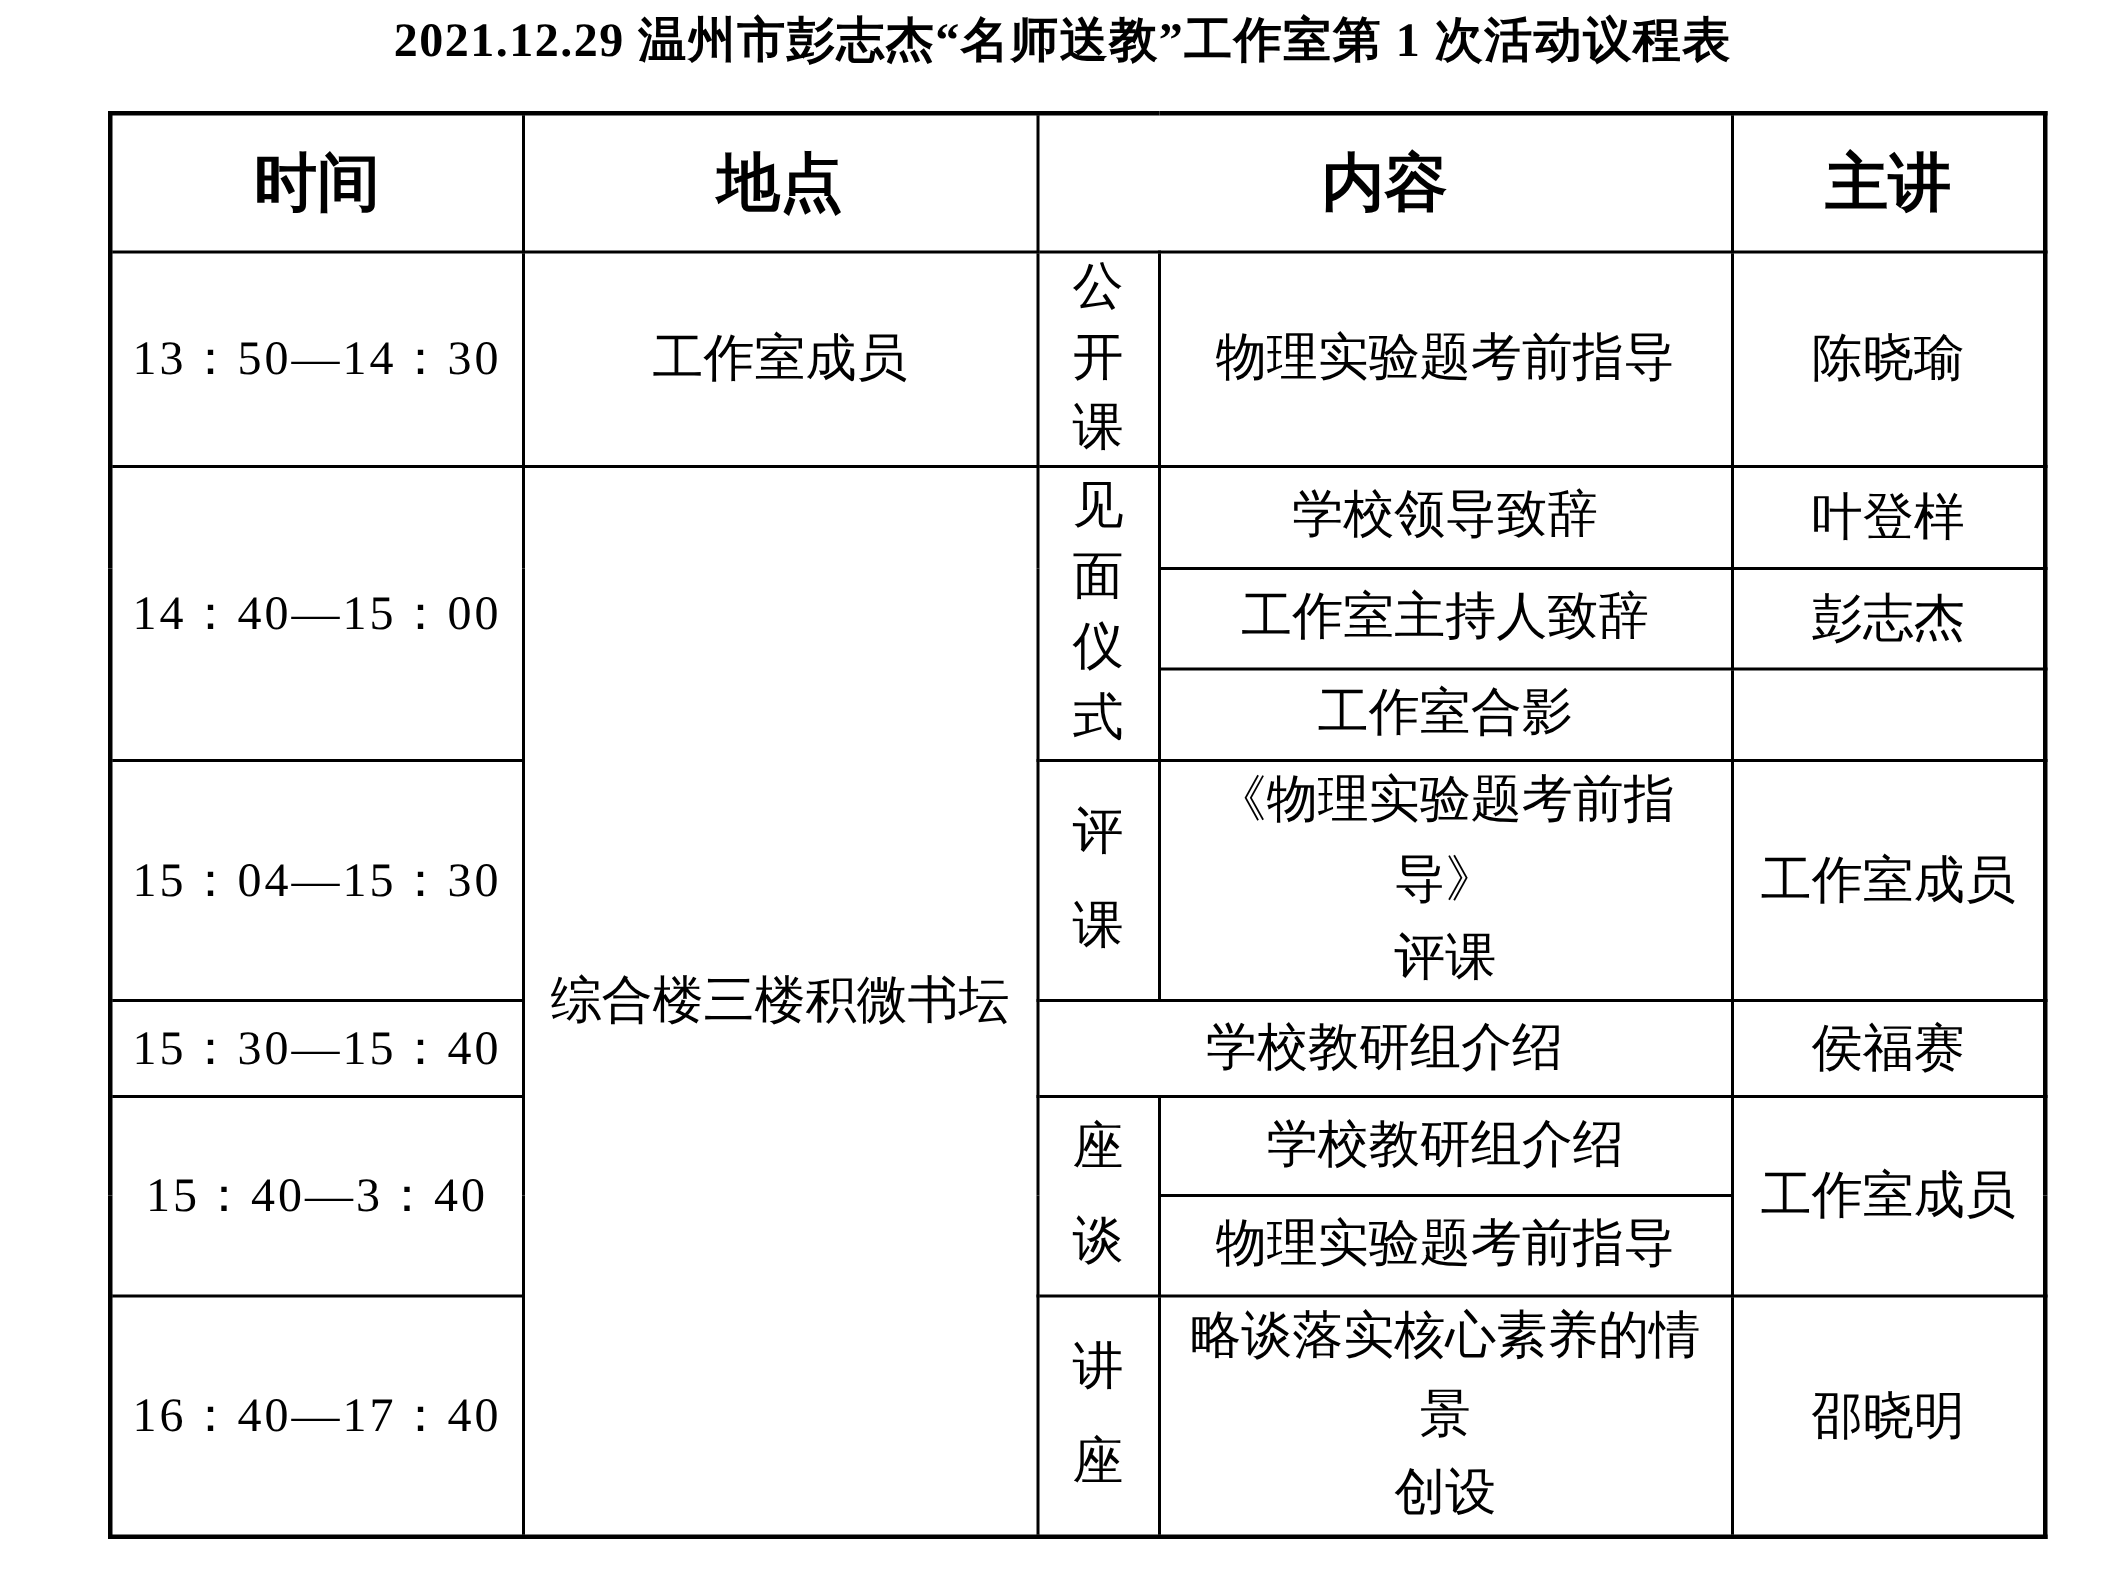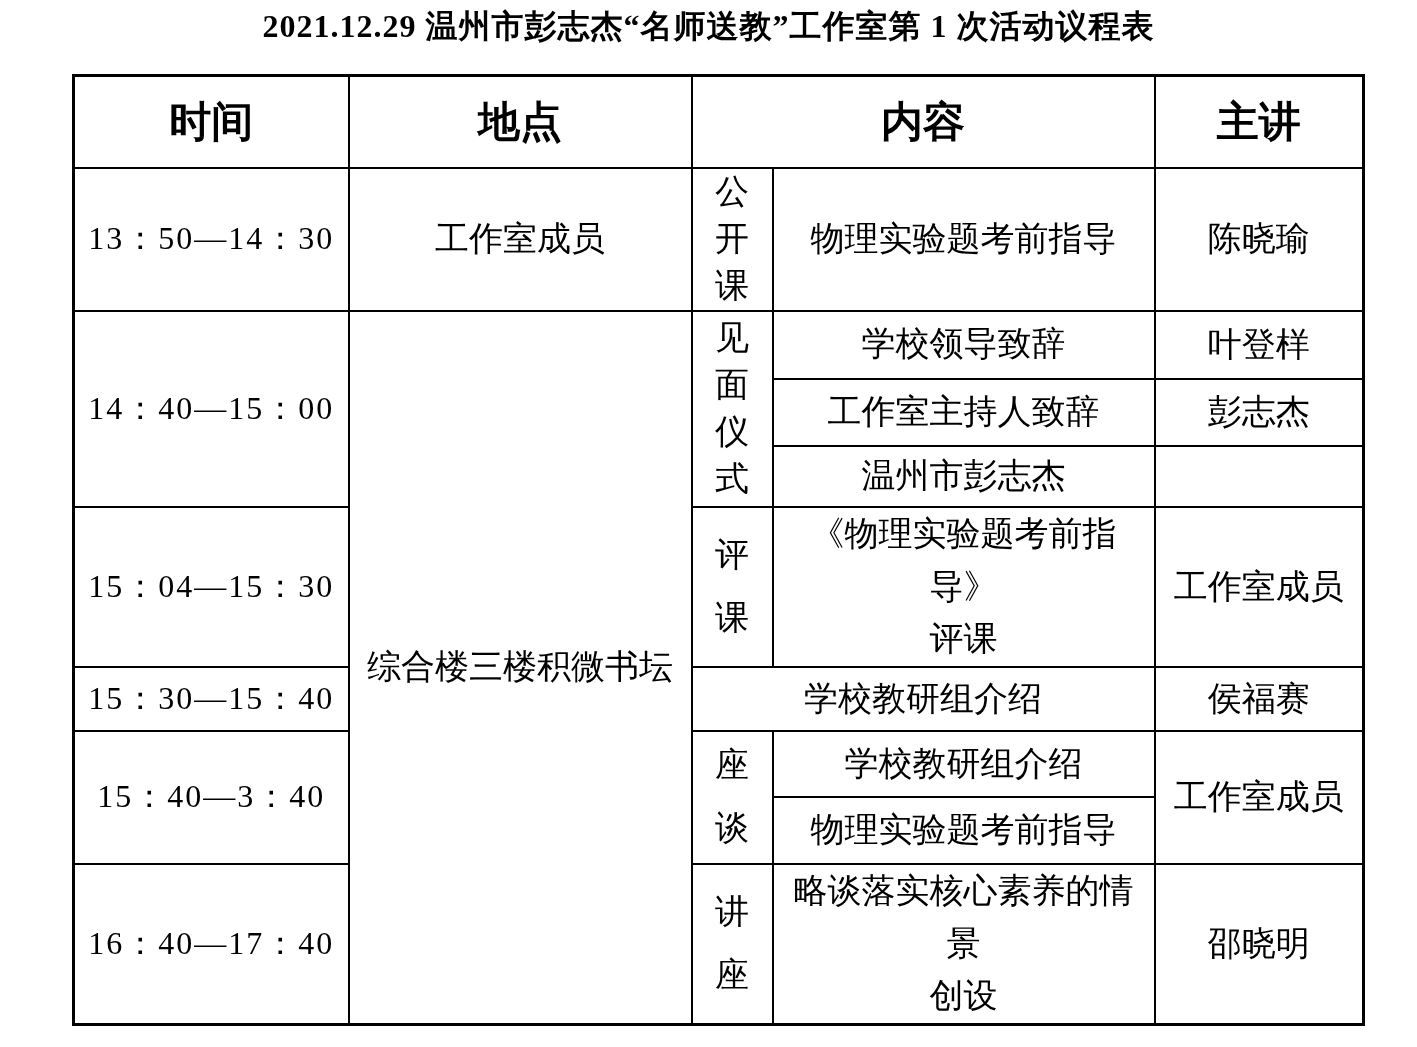--- a/index.html
+++ b/index.html
@@ -104,21 +104,21 @@
       <div class="cat-text">见面仪式</div>
     </td>
     <td class="content-cell">学校领导致辞</td>
     <td>叶登样</td>
   </tr>
   <tr class="r-b2">
     <td class="content-cell">工作室主持人致辞</td>
     <td>彭志杰</td>
   </tr>
   <tr class="r-b3">
-    <td class="content-cell">温州市彭志杰</td>
+    <td class="content-cell">工作室合影</td>
     <td></td>
   </tr>
 
   <tr class="r-c">
     <td class="time-cell">15：04—15：30</td>
     <td class="cat-cell cat-wide">
       <div class="cat-text">评课</div>
     </td>
     <td class="content-cell">《物理实验题考前指导》
 评课</td>

